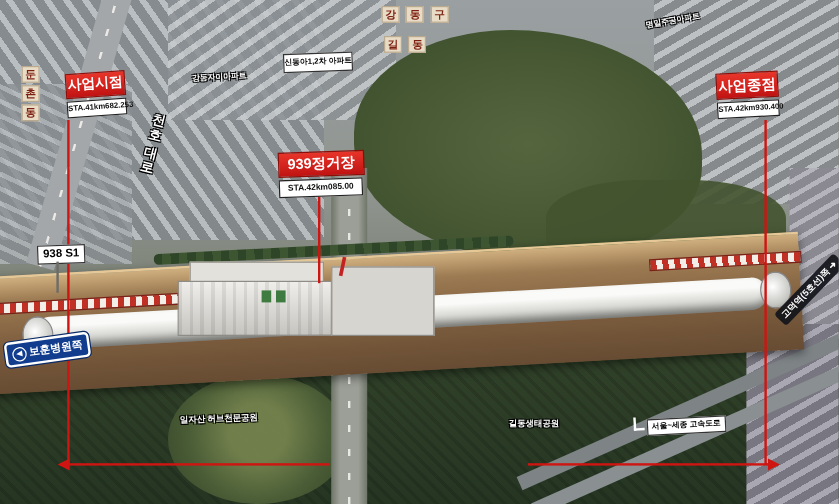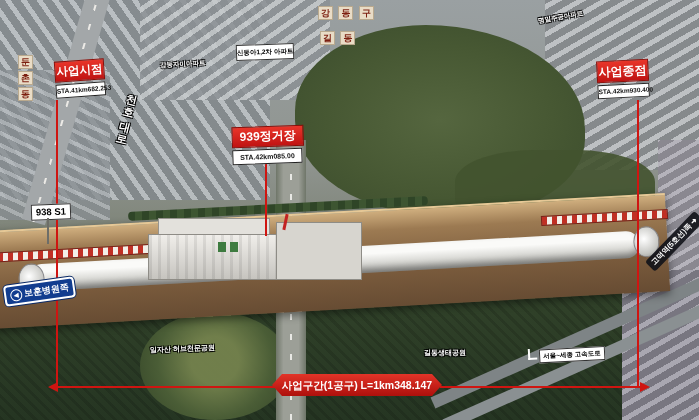--- a/index.html
+++ b/index.html
@@ -155,21 +155,20 @@
   </div>
   <div class="abs crane"></div>
 
   <div class="abs rl leader-left"></div>
   <div class="abs rl leader-right"></div>
   <div class="abs rl leader-mid"></div>
   <div class="abs rl dimL"></div>
   <div class="abs rl dimR"></div>
   <div class="abs ah ahL"></div>
   <div class="abs ah ahR"></div>
-  <div class="abs banner">사업구간(1공구) L=1km348.147</div>
 
   <div class="abs lbl-dunchon">
     <span class="tile">둔</span>
     <span class="tile">촌</span>
     <span class="tile">동</span>
   </div>
   <div class="abs tilerow tiles-gangdonggu">
     <span class="tile">강</span>
     <span class="tile">동</span>
     <span class="tile">구</span>

